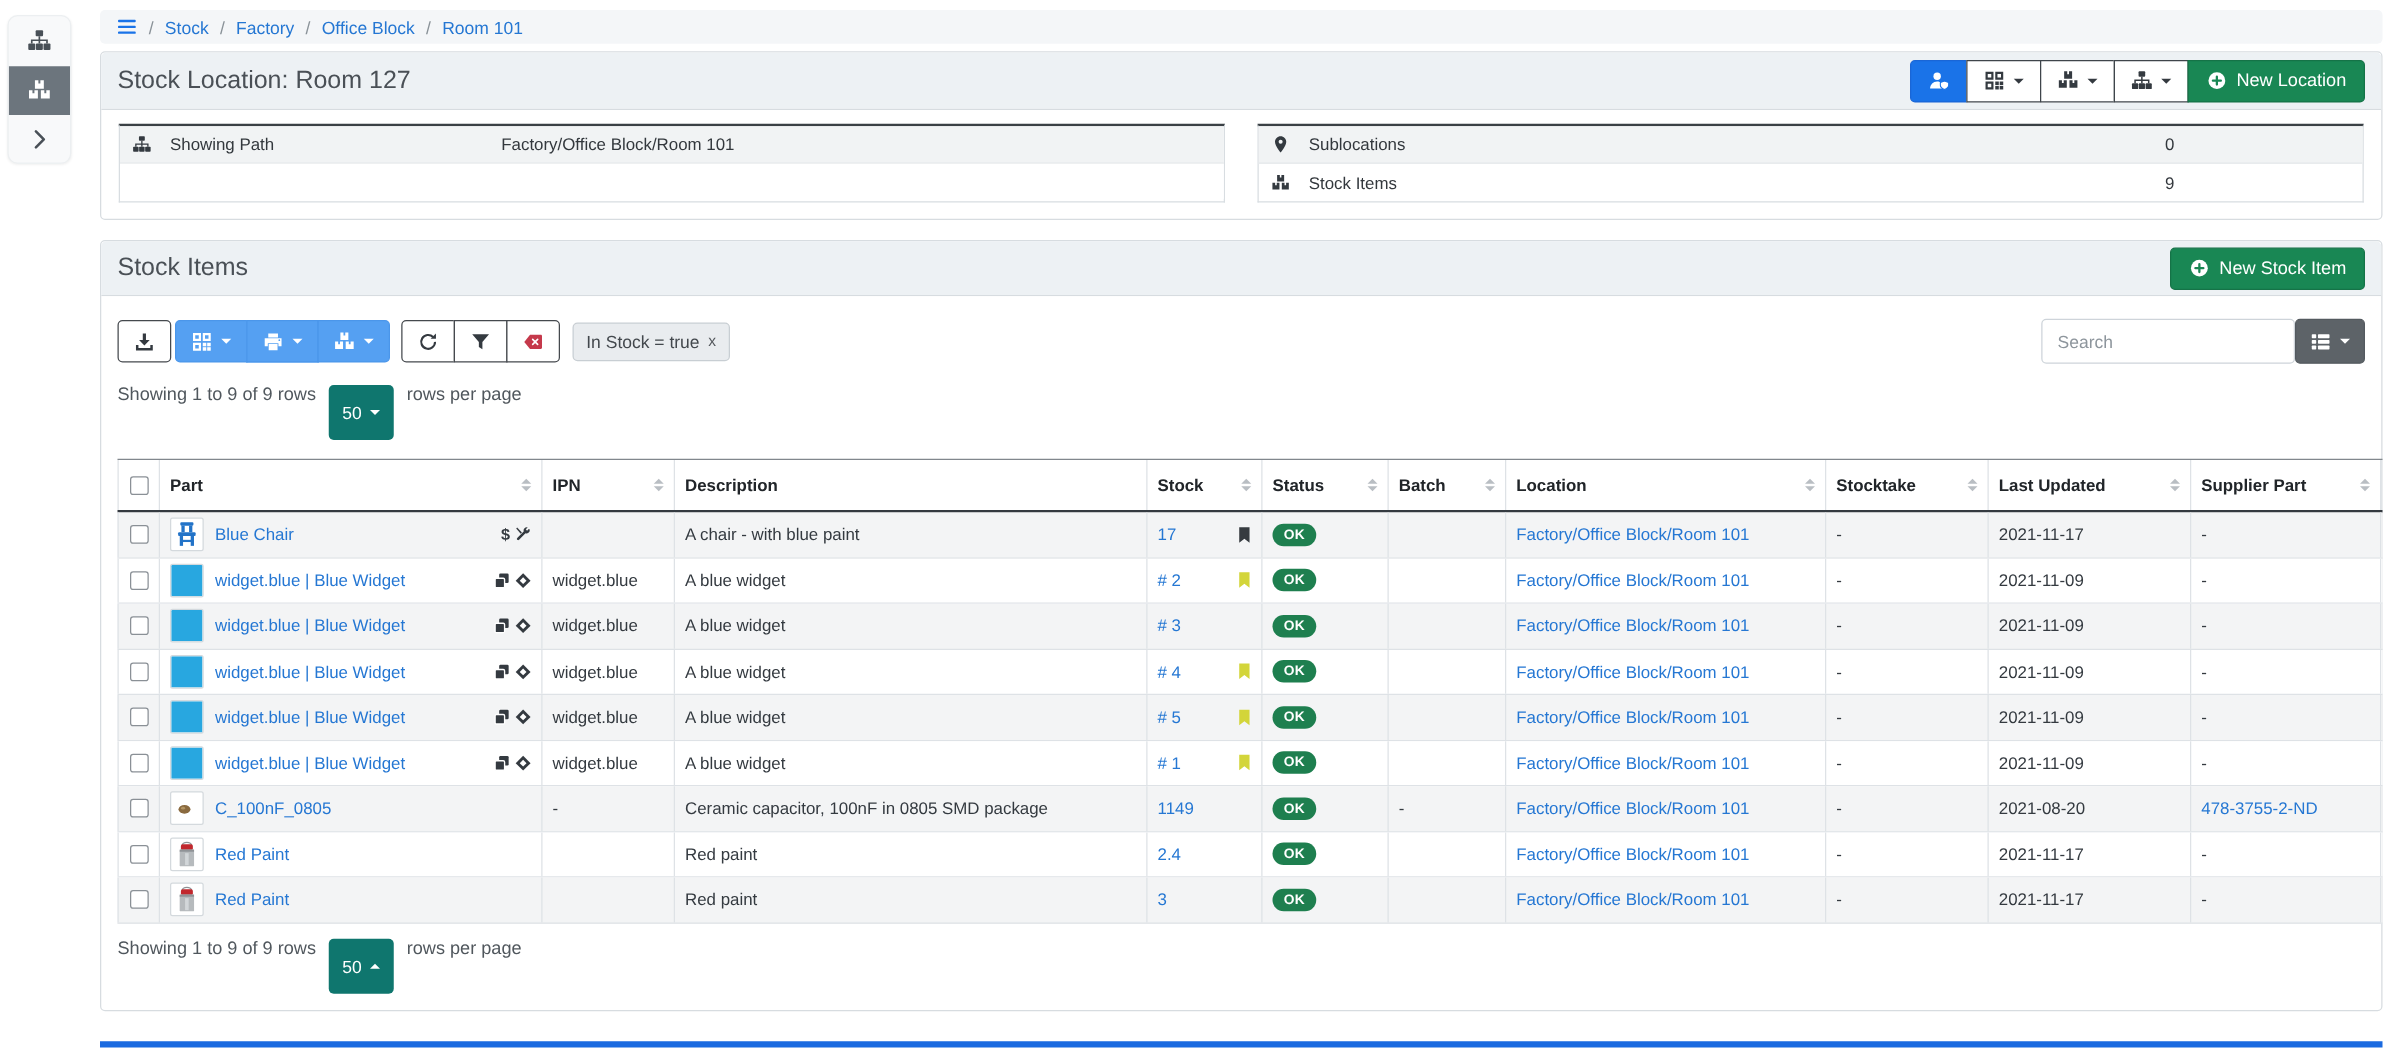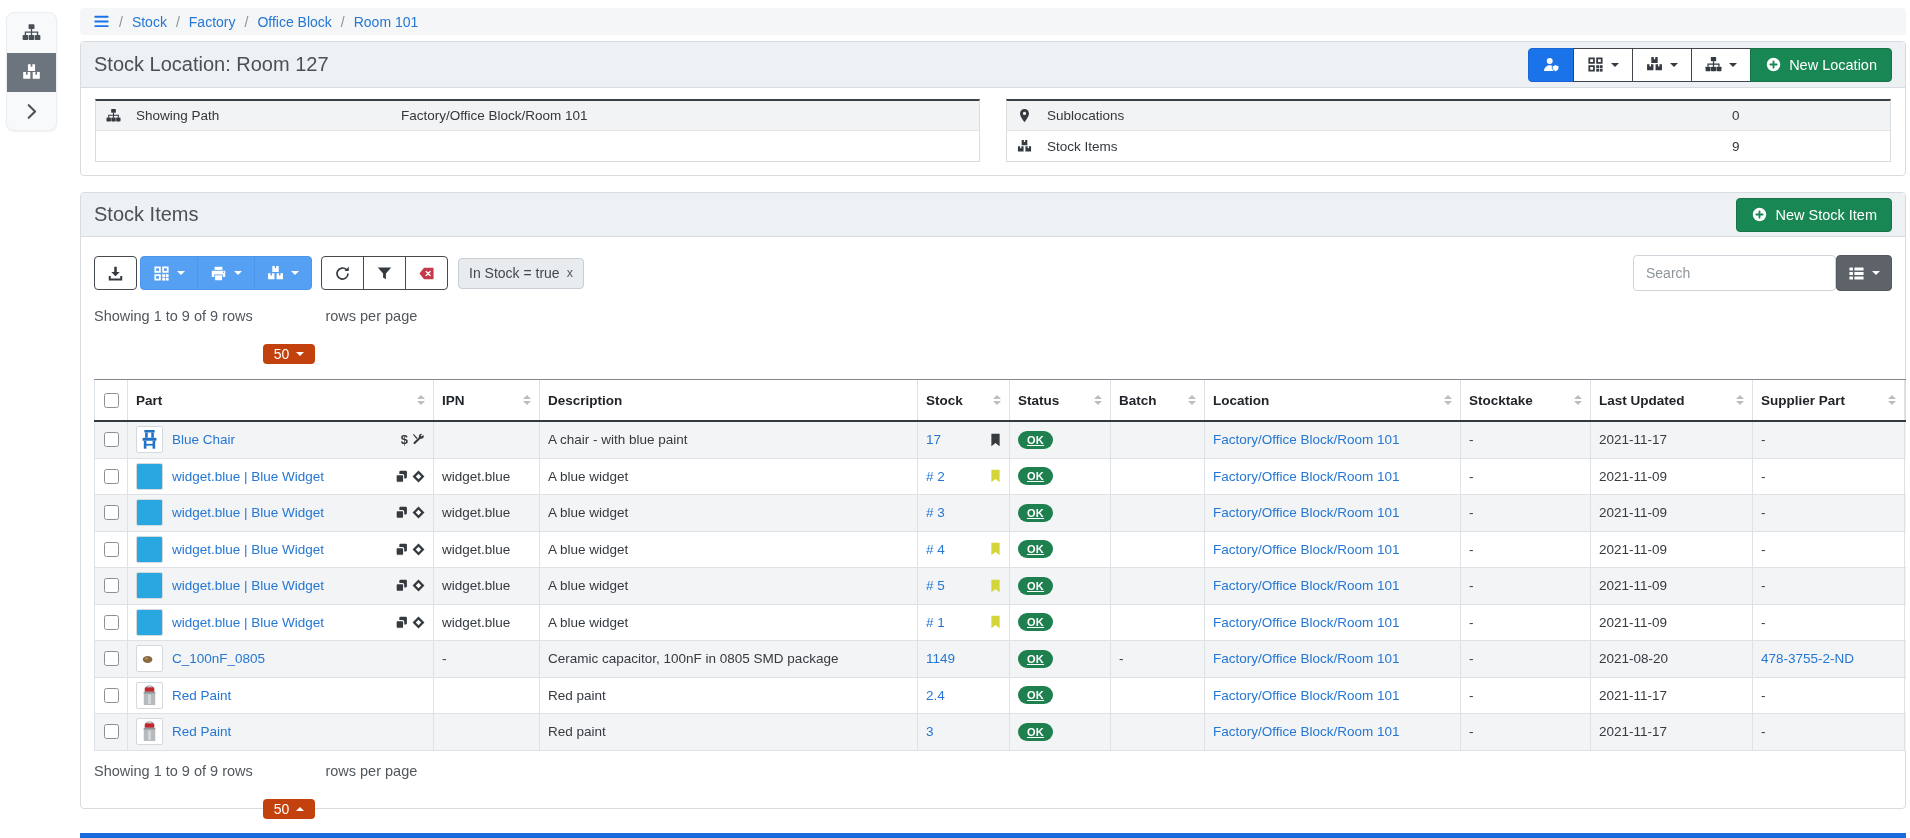--- a/index.html
+++ b/index.html
@@ -66,21 +66,21 @@
   .chip { margin-left:10px; height:31px; display:flex; align-items:center; gap:7px; background:#e9ecef; border:1px solid #c8ced3; border-radius:4px; padding:0 10px; font-size:14px; color:#43484d; }
   .chip .chip-x { font-size:12.5px; color:#55595e; cursor:pointer; }
   .tb-right { margin-left:auto; display:flex; align-items:center; gap:0; }
   .search { width:203px; height:36px; border:1px solid #ced4da; border-radius:4px; padding:0 12px; font-size:14px; color:#495057; font-family:inherit; }
   .search::placeholder { color:#8d959c; }
   .btn-dark { background:#5d6368; border-color:#545a5f; color:#fff; height:36px; padding:0 11px; border-radius:4px; }
 
   .pgn { display:flex; align-items:flex-start; gap:10px; font-size:14.5px; color:#50575d; }
   .pgn-top { margin-top:17px; }
   .pgn-bot { margin-top:12px; }
-  .pg-size { background:#c2410c; color:#fff; border:none; border-radius:4px; height:20px; padding:0 11px; font-size:14px; display:inline-flex; align-items:center; cursor:pointer;margin-top:36px; }
+  .pg-size { background:#0f766e; color:#fff; border:none; border-radius:4px; height:44px; padding:0 11px; font-size:14px; display:inline-flex; align-items:center; cursor:pointer; }
 
   
   .ttable { margin-top:15px; width:1812px; font-size:13.5px; }
   .t-hrow, .t-row { display:grid; grid-template-columns:34px 306px 106px 378px 92px 101px 94px 256px 130px 162px 152px; }
   .th, .td { border-right:1px solid #dee2e6; padding:0 8px; display:flex; align-items:center; min-width:0; }
   .th:first-child, .td:first-child { border-left:1px solid #dee2e6; justify-content:center; }
   .t-hrow { height:43px; border-top:1px solid #81878d; border-bottom:2px solid #343a40; }
   .th { font-weight:bold; color:#212529; }
   .sort { display:flex; flex-direction:column; gap:2.5px; margin-left:auto; padding-left:6px; }
   .sort i { width:0; height:0; border-left:4px solid transparent; border-right:4px solid transparent; }
@@ -89,21 +89,21 @@
   .t-row { height:36.5px; border-bottom:1px solid #dee2e6; background:#fff; }
   .t-row:nth-child(odd) { background:#f3f4f5; }
   .lnk { color:#2577d3; cursor:pointer; }
   .thumb { width:27px; height:27px; border:1px solid #d4d9dd; border-radius:2px; background:#fff; display:flex; align-items:center; justify-content:center; margin-right:9px; flex:0 0 auto; position:relative; overflow:hidden; }
   .thumb .fill { position:absolute; inset:0; }
   .picons { margin-left:auto; display:flex; align-items:center; gap:4px; color:#343a40; padding-left:6px; }
   .picons .dl { font-weight:bold; font-size:13px; }
   .flag { margin-left:auto; }
   .flag.yellow path { fill:#d3d53a; }
   .flag.dark path { fill:#363b40; }
-  .pill { background:#1e7f4f; color:#fff; font-weight:bold; font-size:11px; padding:3px 9px; border-radius:10px; letter-spacing:.3px;text-decoration:underline; }
+  .pill { background:#1e7f4f; color:#fff; font-weight:bold; font-size:11px; padding:3px 9px; border-radius:10px; letter-spacing:.3px; }
   input[type=checkbox] { width:15px; height:15px; accent-color:#fff; border:1px solid #8a9096; appearance:none; border-radius:2.5px; background:#fff; cursor:pointer; }
 
   .bottom-bar { position:absolute; left:80px; bottom:0; width:1826px; height:5px; background:#1a6ae0; }
 </style>
 </head>
 <body>
 
 <div class="sidebar">
   <div class="sb-item">
     <span>

